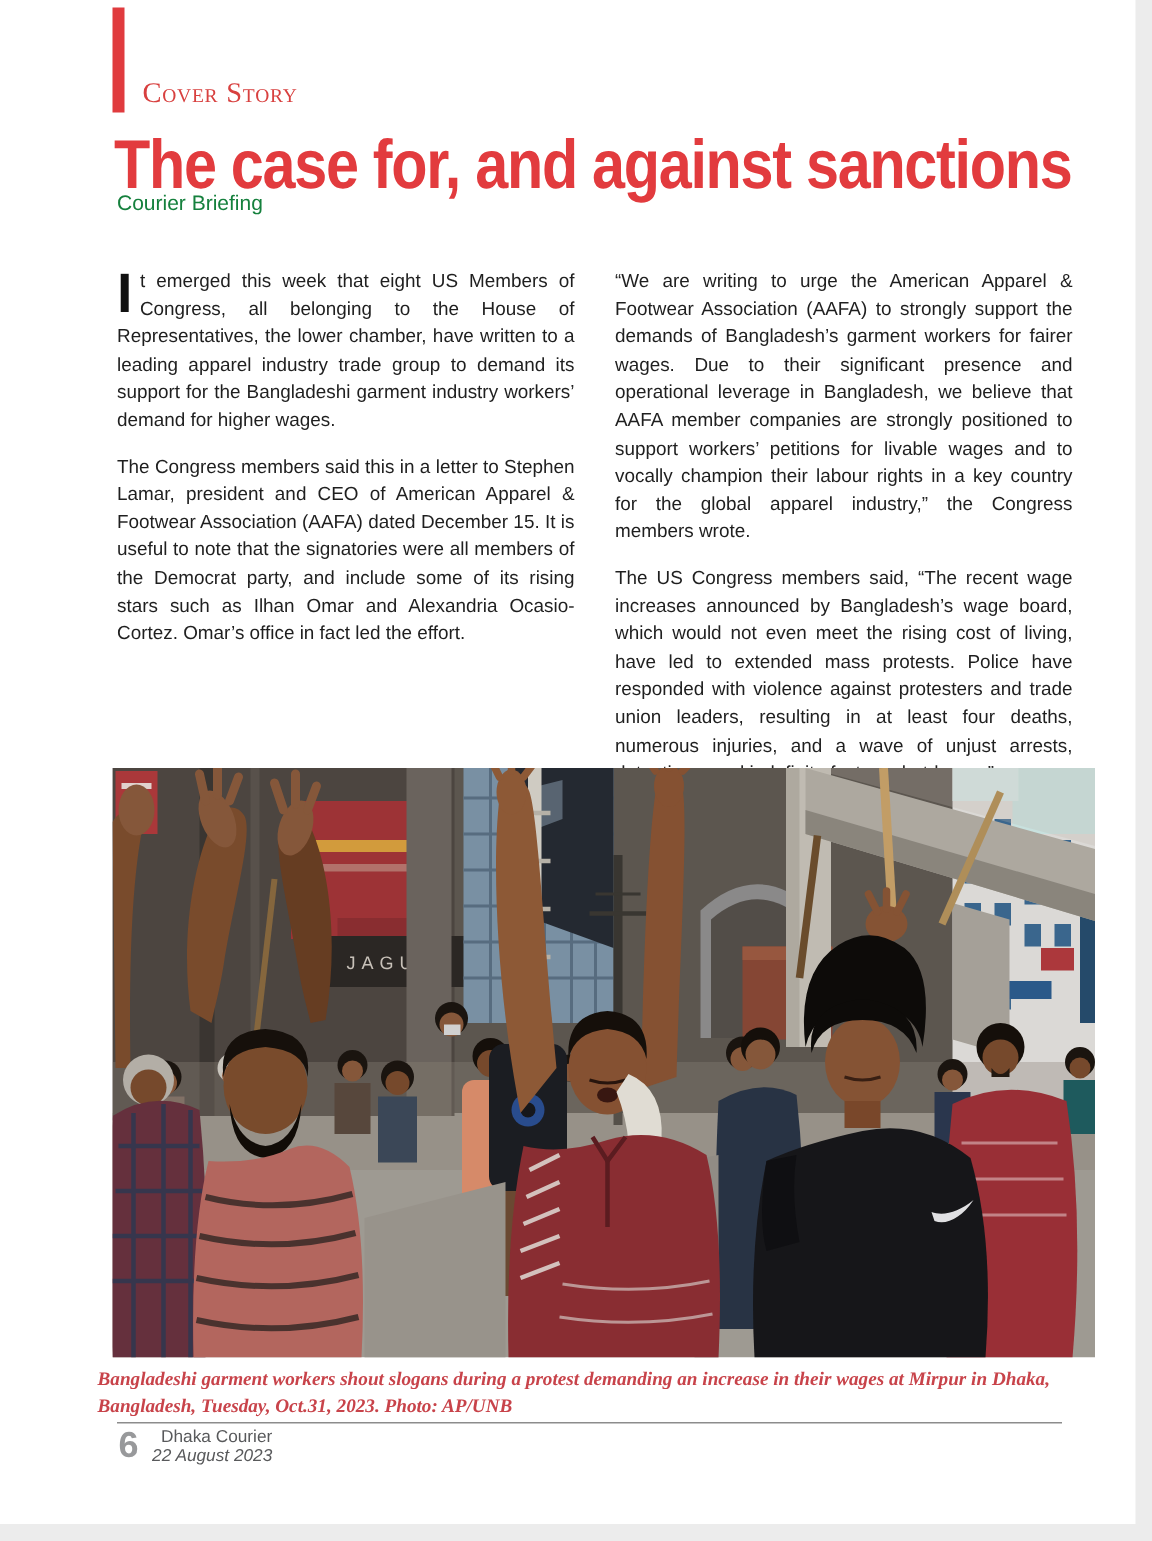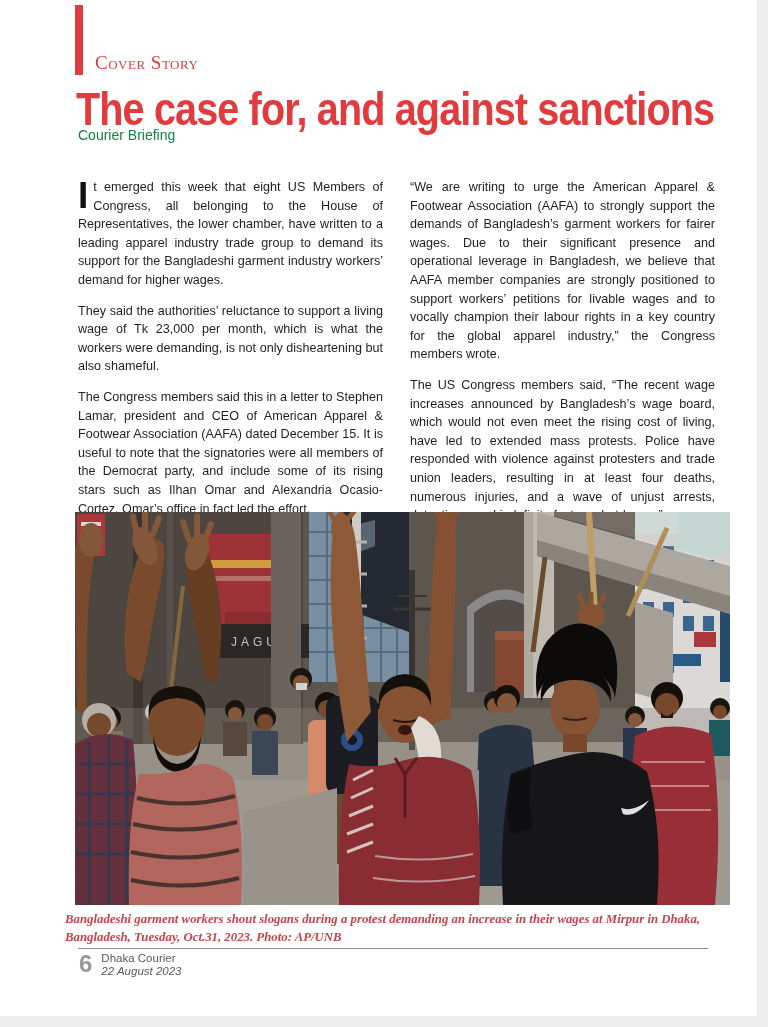--- a/index.html
+++ b/index.html
@@ -27,37 +27,36 @@
   .photo{position:absolute;left:75px;top:512px;width:655px;height:393px;margin:0;}
   .photo svg{display:block;width:100%;height:100%;}
   .caption{position:absolute;left:65px;top:911px;width:636px;
            font-family:"Liberation Serif",serif;font-style:italic;font-weight:700;
            font-size:12.8px;line-height:1.4;color:#c8434a;}
   .rule{position:absolute;left:78px;top:948px;width:630px;height:0;border-top:1px solid #8c8c8c;}
 
   
   .footer{position:absolute;left:79px;top:952px;display:flex;align-items:flex-start;gap:9px;}
   .pagenum{font-size:24px;font-weight:700;color:#98999b;line-height:24px;}
-  .pub{font-size:11.5px;color:#58595b;line-height:13px;}
+  .pub{font-size:11.5px;color:#58595b;line-height:13px;text-align:right;}
   .pub .date{font-style:italic;}
 </style>
 </head>
 <body>
 
 <div class="page">
 
   <div class="kicker-bar"></div>
   <div class="kicker">Cover Story</div>
   <h1 class="headline">The case for, and against sanctions</h1>
   <div class="byline">Courier Briefing</div>
 
   <main class="columns">
     <div class="col">
       <p><span class="dropcap">I</span><span>t emerged this week that eight US Members of Congress, all belonging to the House of Representatives, the lower chamber, have written to a leading apparel industry trade group to demand its support for the Bangladeshi garment industry workers’ demand for higher wages.</span></p>
-      <p>They said the authorities’ reluctance to support a living wage of Tk 23,000 per month, which is what the workers were demanding, is not only disheartening but also shameful.</p>
       <p>The Congress members said this in a letter to Stephen Lamar, president and CEO of American Apparel &amp; Footwear Association (AAFA) dated December 15. It is useful to note that the signatories were all members of the Democrat party, and include some of its rising stars such as Ilhan Omar and Alexandria Ocasio-Cortez. Omar’s office in fact led the effort.</p>
     </div>
     <div class="col">
       <p>“We are writing to urge the American Apparel &amp; Footwear Association (AAFA) to strongly support the demands of Bangladesh’s garment workers for fairer wages. Due to their significant presence and operational leverage in Bangladesh, we believe that AAFA member companies are strongly positioned to support workers’ petitions for livable wages and to vocally champion their labour rights in a key country for the global apparel industry,” the Congress members wrote.</p>
       <p>The US Congress members said, “The recent wage increases announced by Bangladesh’s wage board, which would not even meet the rising cost of living, have led to extended mass protests. Police have responded with violence against protesters and trade union leaders, resulting in at least four deaths, numerous injuries, and a wave of unjust arrests, detentions, and indefinite factory shutdowns.”</p>
     </div>
   </main>
 
   <figure class="photo">
     <svg viewBox="0 0 655 393" preserveAspectRatio="none">

